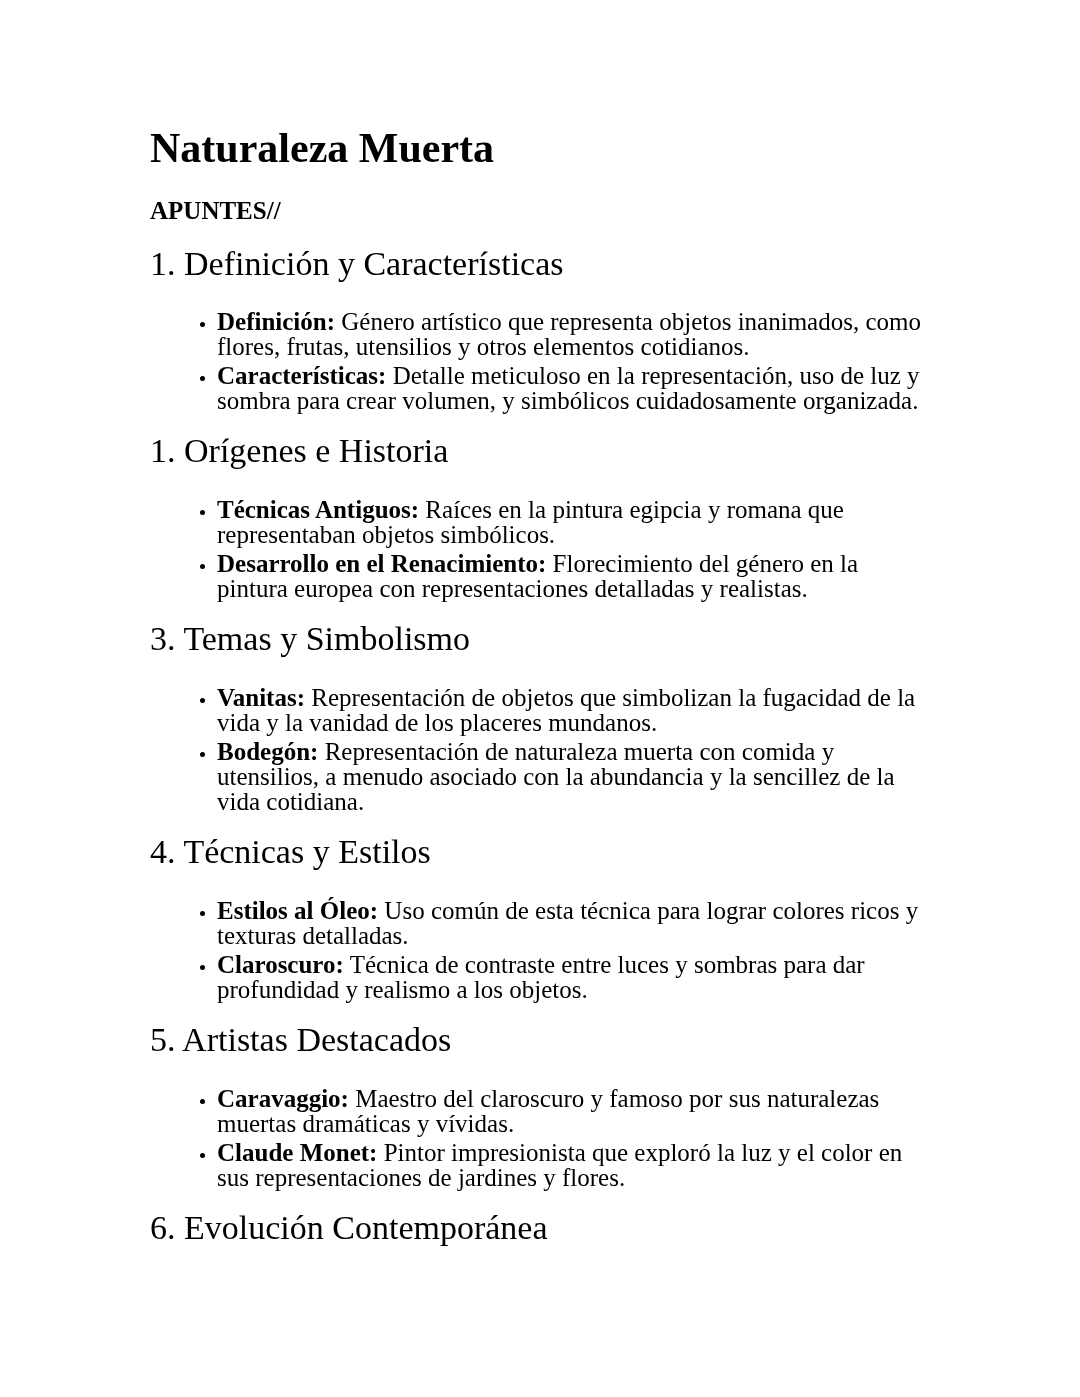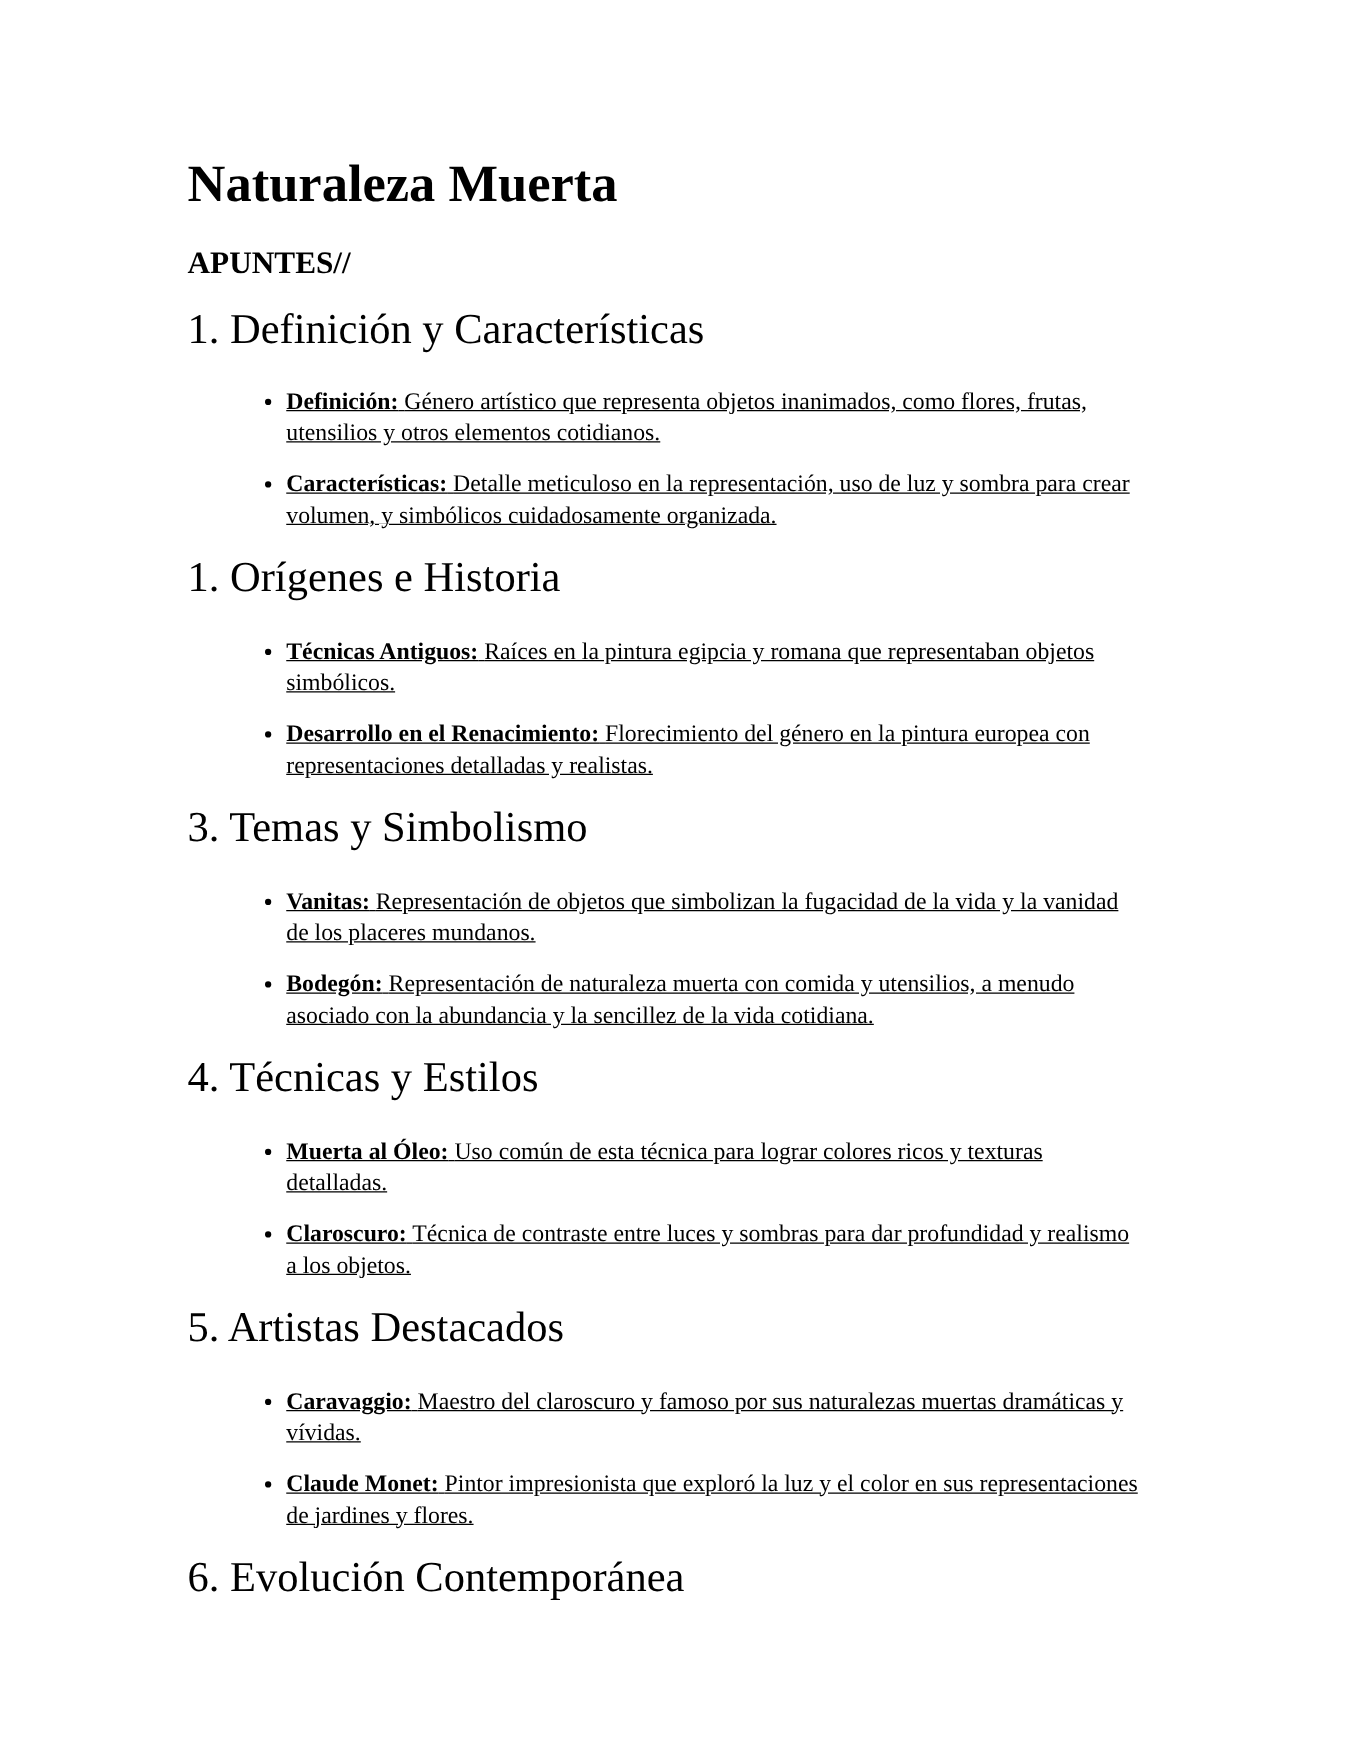--- a/index.html
+++ b/index.html
@@ -35,25 +35,24 @@
     line-height: 1.2;
     font-weight: normal;
     margin: 18px 0 0 0;
   }
   ul.bullet-list {
     margin: 25px 0 0 0;
     padding: 0 0 0 63px;
     list-style: disc outside;
   }
   ul.bullet-list li {
-    font-size: 19px;
+    font-size: 25px;
     line-height: 25px;
     padding: 0;
-    margin: 16px;
-    text-decoration: underline;
+    margin: 4px;
   }
   ul.bullet-list li::marker {
     font-size: 17px;
   }
   .bullet-label {
     font-weight: bold;
   }
 </style>
 </head>
 <body>
@@ -77,21 +76,21 @@
   </ul>
 
   <h2 class="section-heading">3. Temas y Simbolismo</h2>
   <ul class="bullet-list">
     <li><span class="bullet-label">Vanitas:</span> <span>Representación de objetos que simbolizan la fugacidad de la vida y la vanidad de los placeres mundanos.</span></li>
     <li><span class="bullet-label">Bodegón:</span> <span>Representación de naturaleza muerta con comida y utensilios, a menudo asociado con la abundancia y la sencillez de la vida cotidiana.</span></li>
   </ul>
 
   <h2 class="section-heading">4. Técnicas y Estilos</h2>
   <ul class="bullet-list">
-    <li><span class="bullet-label">Muerta al Óleo:</span> <span>Uso común de esta técnica para lograr colores ricos y texturas detalladas.</span></li>
+    <li><span class="bullet-label">Estilos al Óleo:</span> <span>Uso común de esta técnica para lograr colores ricos y texturas detalladas.</span></li>
     <li><span class="bullet-label">Claroscuro:</span> <span>Técnica de contraste entre luces y sombras para dar profundidad y realismo a los objetos.</span></li>
   </ul>
 
   <h2 class="section-heading">5. Artistas Destacados</h2>
   <ul class="bullet-list">
     <li><span class="bullet-label">Caravaggio:</span> <span>Maestro del claroscuro y famoso por sus naturalezas muertas dramáticas y vívidas.</span></li>
     <li><span class="bullet-label">Claude Monet:</span> <span>Pintor impresionista que exploró la luz y el color en sus representaciones de jardines y flores.</span></li>
   </ul>
 
   <h2 class="section-heading">6. Evolución Contemporánea</h2>

